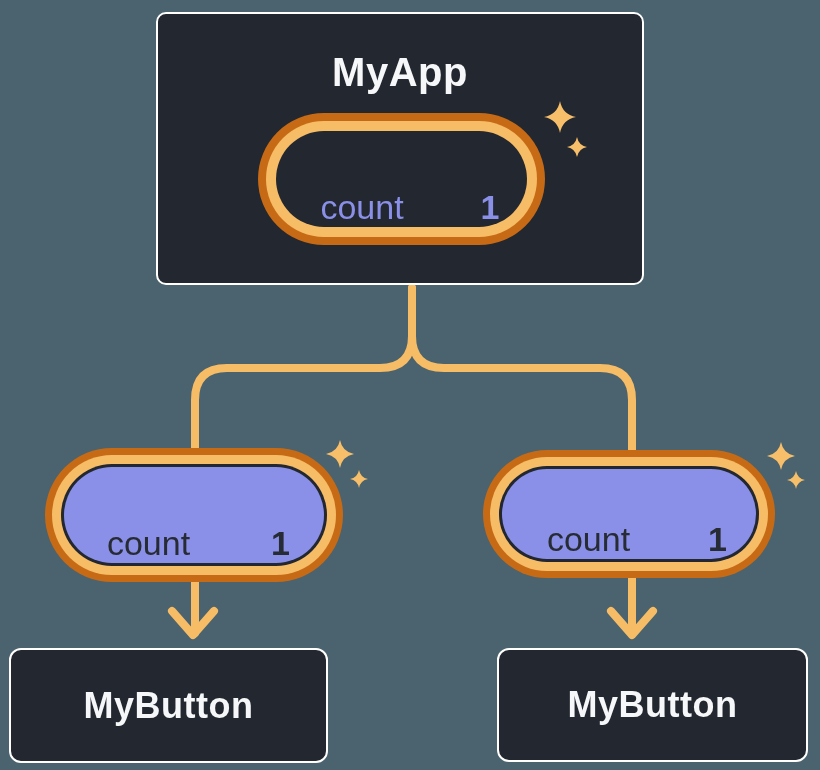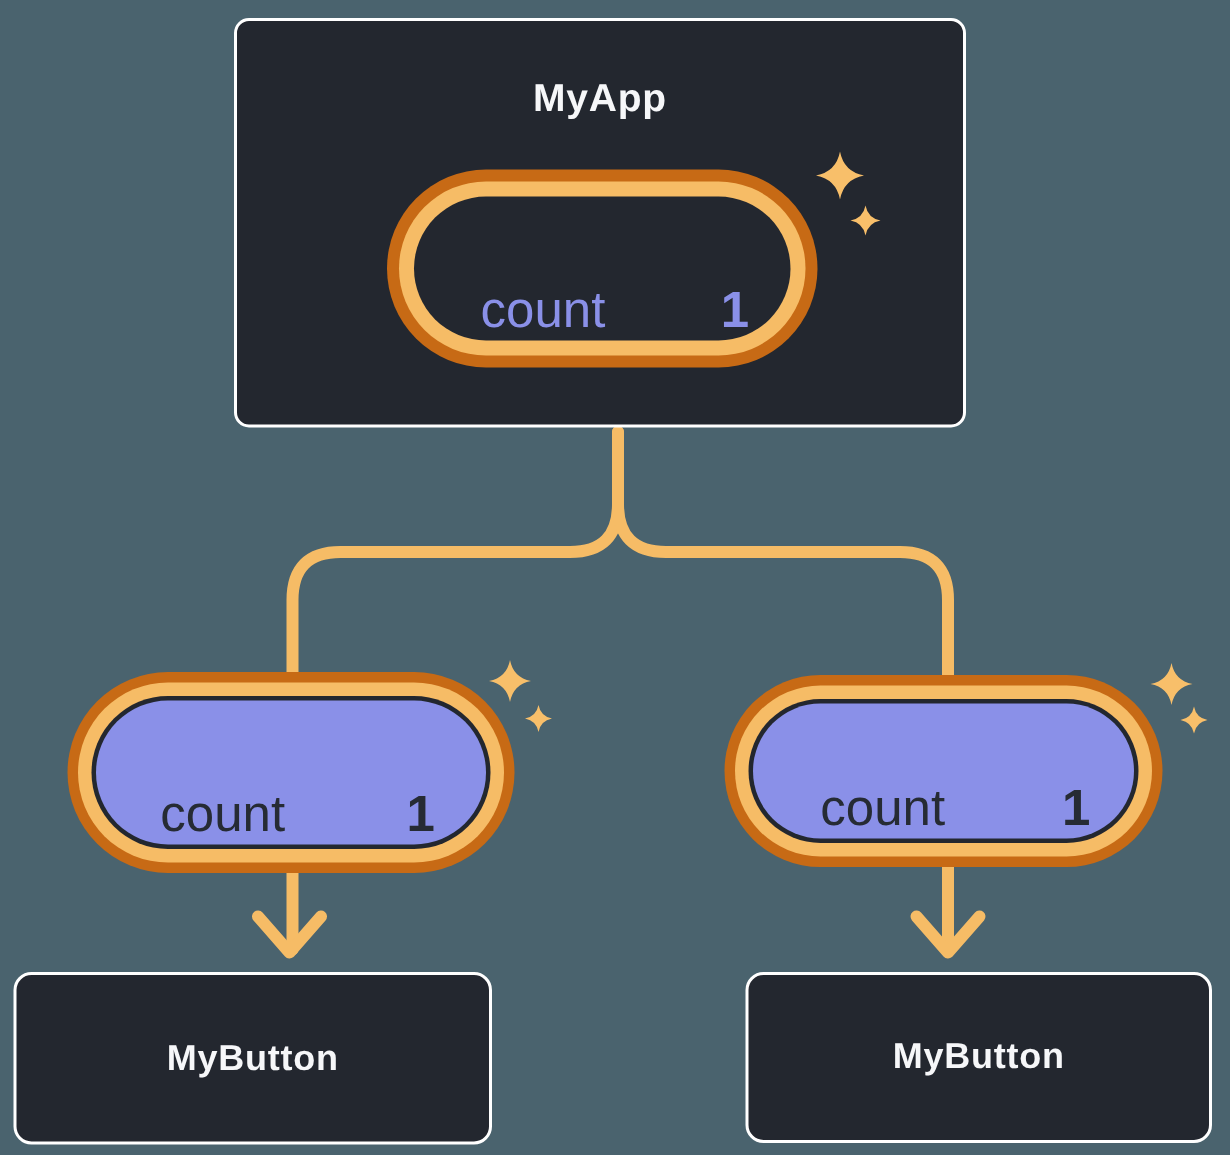--- a/index.html
+++ b/index.html
@@ -20,29 +20,29 @@
     border:2px solid #FFFFFF;
     border-radius:10px;
     box-sizing:border-box;
     z-index:2;
   }
   .node-title{
     position:absolute;left:0;right:0;
     text-align:center;
     color:#F6F7F9;
     font-weight:600;
-    font-size:26px;
+    font-size:40px;
     letter-spacing:0.5px;
   }
   .leaf-card{
     display:flex;align-items:center;justify-content:center;
     border-radius:12px;
   }
   .leaf-card .leaf-title{
-    color:#F6F7F9;font-weight:600;font-size:24px;letter-spacing:0.5px;
+    color:#F6F7F9;font-weight:600;font-size:36px;letter-spacing:0.5px;
   }
 
   
   .pill{position:absolute;z-index:2;}
   .pill .ring-outer{position:absolute;inset:0;border-radius:999px;background:#C76A15;}
   .pill .ring-light{position:absolute;border-radius:999px;background:#F6BC66;}
   .pill .ring-dark{position:absolute;border-radius:999px;background:#23272F;}
   .pill .core{
     position:absolute;border-radius:999px;
     display:flex;align-items:flex-end;overflow:hidden;

